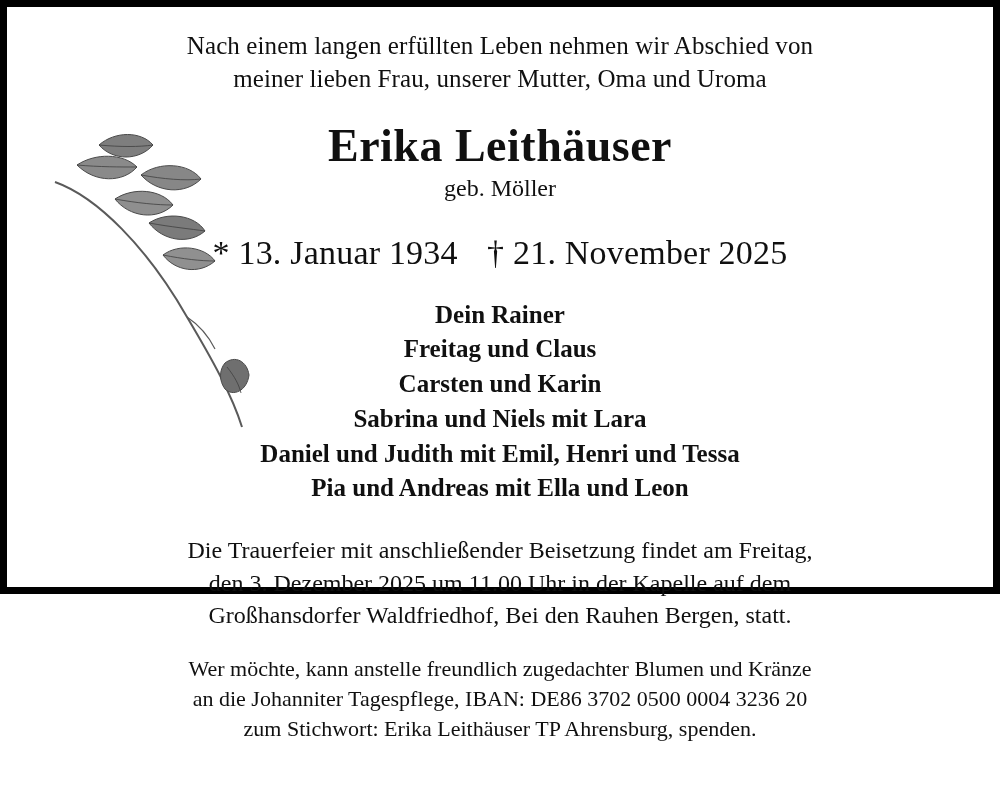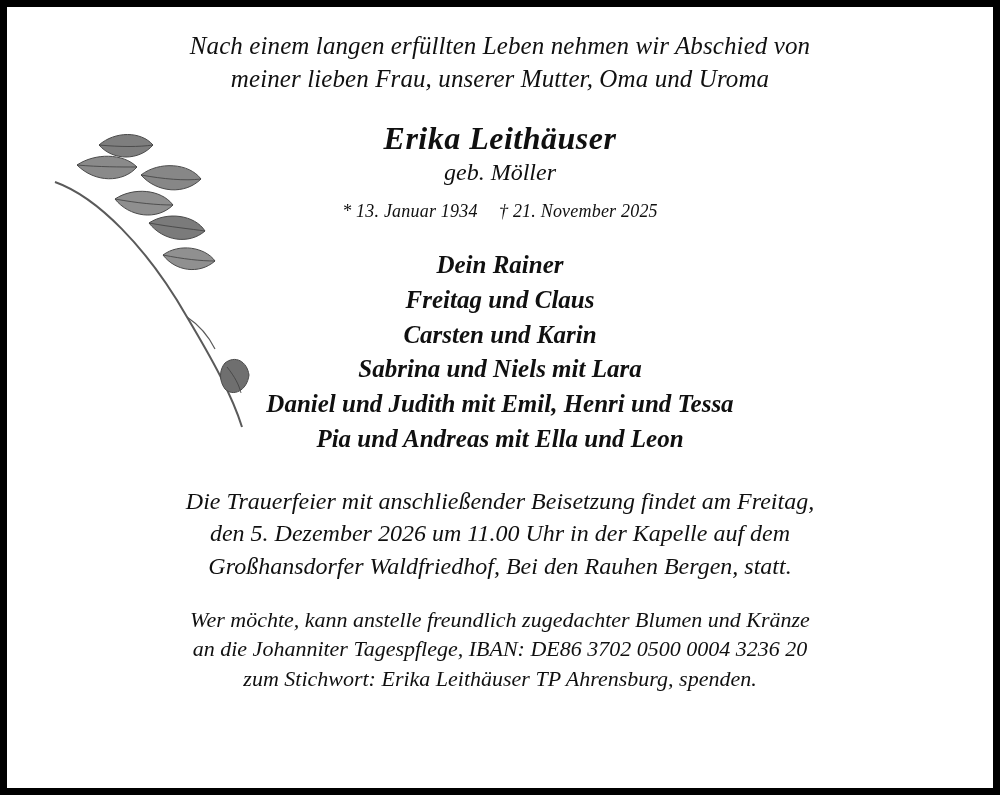--- a/index.html
+++ b/index.html
@@ -10,60 +10,59 @@
   body {
     width: 1000px;
     height: 795px;
     font-family: "Liberation Serif", serif;
     color: #101010;
     overflow: hidden;
   }
   .obituary {
     position: relative;
     width: 1000px;
-    height: 795px;
+    height: 594px;
     box-sizing: border-box;
     border: 7px solid #000000;
     background: #ffffff;
     display: flex;
     flex-direction: column;
     align-items: center;
-    font-style: italic;
   }
   .inner {
     position: relative;
     z-index: 2;
     width: 100%;
     box-sizing: border-box;
     padding: 22px 40px 0 40px;
     text-align: center;
   }
   .intro {
     font-size: 25px;
     line-height: 1.32;
     letter-spacing: 0.1px;
   }
   .intro-line {
     display: block;
   }
   .name {
     margin-top: 26px;
-    font-size: 32px;
+    font-size: 46px;
     font-weight: bold;
     letter-spacing: 0.5px;
     line-height: 1.1;
     text-align: center;
   }
   .maiden {
     margin-top: 3px;
     font-size: 24px;
   }
   .dates {
-    margin-top: 15px;
-    font-size: 18px;
+    margin-top: 32px;
+    font-size: 34px;
     letter-spacing: 0.2px;
   }
   .dates .sep {
     display: inline-block;
     width: 12px;
   }
   .dedication {
     margin-top: 26px;
     font-size: 25px;
   }
@@ -163,21 +162,21 @@
       <span class="family-line">Dein Rainer</span>
       <span class="family-line">Freitag und Claus</span>
       <span class="family-line">Carsten und Karin</span>
       <span class="family-line">Sabrina und Niels mit Lara</span>
       <span class="family-line">Daniel und Judith mit Emil, Henri und Tessa</span>
       <span class="family-line">Pia und Andreas mit Ella und Leon</span>
     </div>
 
     <div class="ceremony">
       <span class="ceremony-line">Die Trauerfeier mit anschließender Beisetzung findet am Freitag,</span>
-      <span class="ceremony-line">den 5. Dezember 2026 um 11.00 Uhr in der Kapelle auf dem</span>
+      <span class="ceremony-line">den 3. Dezember 2025 um 11.00 Uhr in der Kapelle auf dem</span>
       <span class="ceremony-line">Großhansdorfer Waldfriedhof, Bei den Rauhen Bergen, statt.</span>
     </div>
 
     <div class="donation">
       <span class="donation-line">Wer möchte, kann anstelle freundlich zugedachter Blumen und Kränze</span>
       <span class="donation-line">an die Johanniter Tagespflege, IBAN: DE86 3702 0500 0004 3236 20</span>
       <span class="donation-line">zum Stichwort: Erika Leithäuser TP Ahrensburg, spenden.</span>
     </div>
 
   </div>

